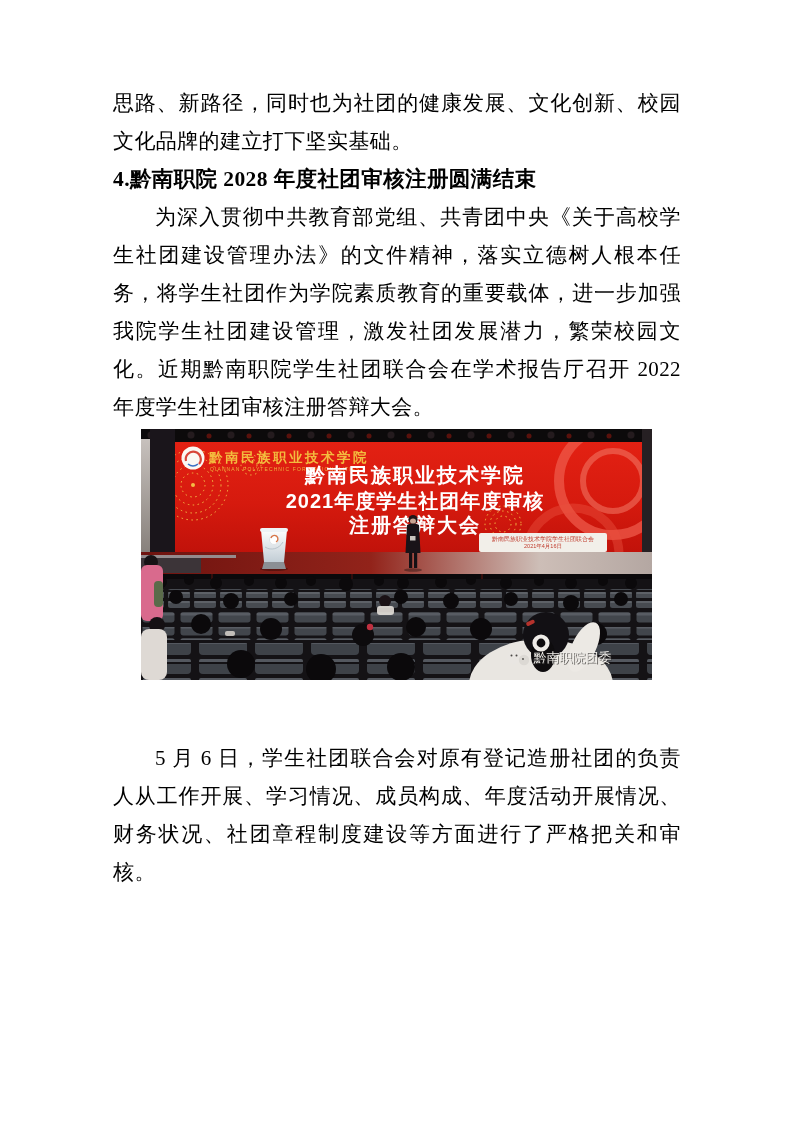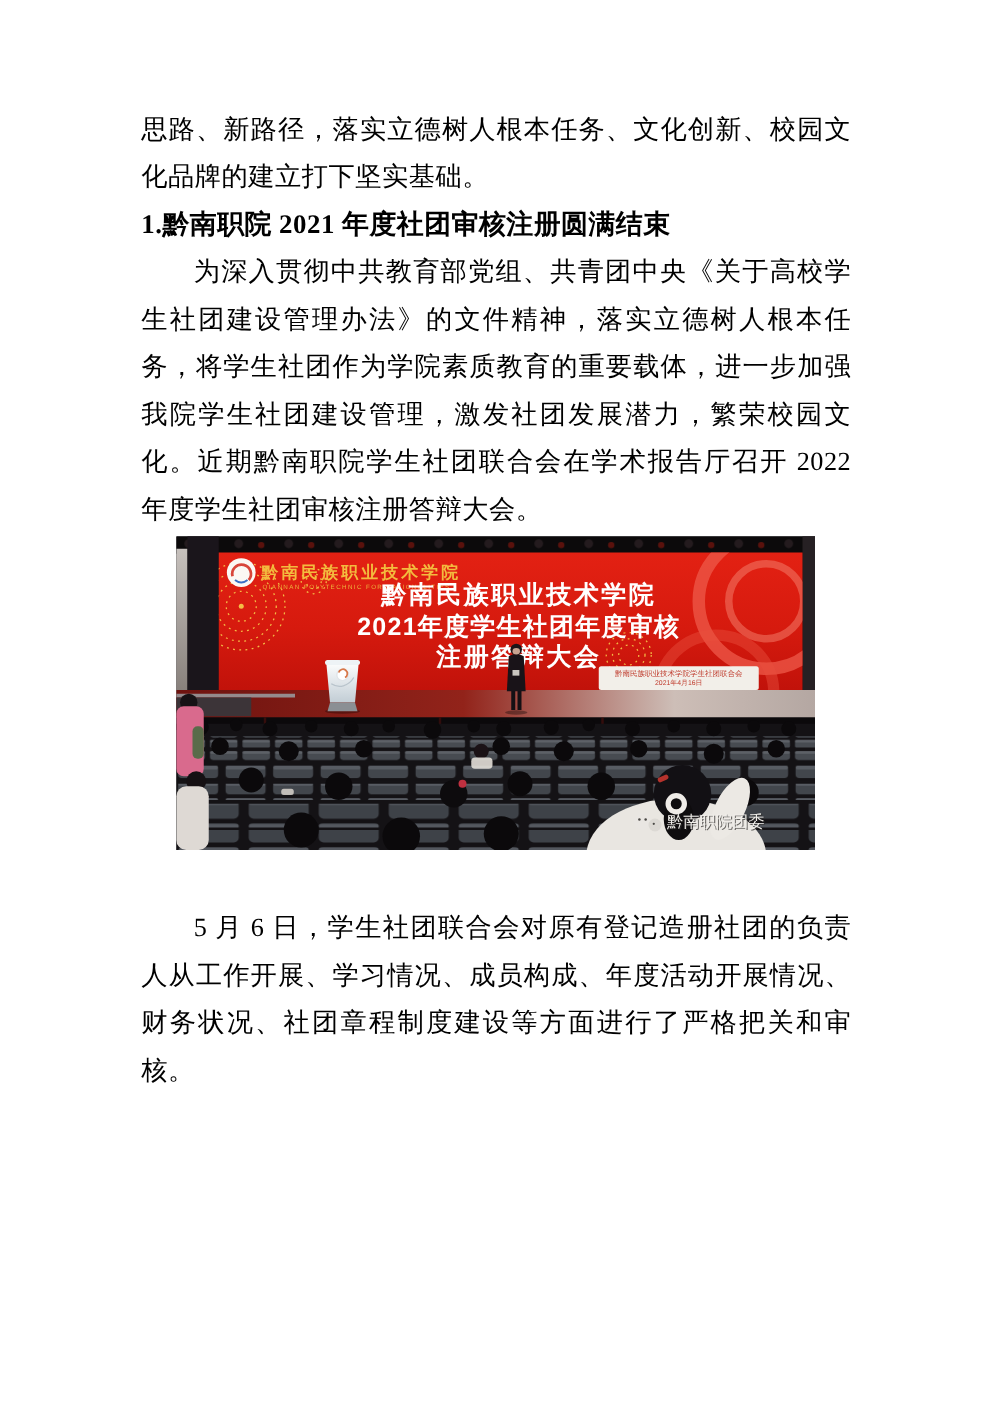--- a/index.html
+++ b/index.html
@@ -17,31 +17,31 @@
   .heading {
     margin:0; font-size:21.5px; line-height:38px; font-weight:bold;
     letter-spacing:0.4px;
   }
   .photo-wrap { margin:3px 0 0 28px; width:511px; height:284px; }
   .photo-wrap svg { display:block; }
   .screen-title { font-family:"Liberation Sans","DejaVu Sans",sans-serif; font-weight:bold; }
   .caption-text { font-family:"Liberation Sans","DejaVu Sans",sans-serif; }
   .wm-text { font-family:"Liberation Sans","DejaVu Sans",sans-serif; }
   .logo-calligraphy { font-family:"Liberation Serif","DejaVu Serif",serif; font-weight:bold; }
-  .p-after-photo { margin-top:10px; }
+  .p-after-photo { margin-top:26px; }
 </style>
 </head>
 <body>
 
 <div class="page">
   <div class="content">
 
-    <p class="body-text">思路、新路径，落实立德树人根本任务、文化创新、校园文化品牌的建立打下坚实基础。</p>
-
-    <h2 class="heading">1.黔南职院 2021 年度社团审核注册圆满结束</h2>
+    <p class="body-text">思路、新路径，同时也为社团的健康发展、文化创新、校园文化品牌的建立打下坚实基础。</p>
+
+    <h2 class="heading">4.黔南职院 2028 年度社团审核注册圆满结束</h2>
 
     <p class="body-text indent">为深入贯彻中共教育部党组、共青团中央《关于高校学生社团建设管理办法》的文件精神，落实立德树人根本任务，将学生社团作为学院素质教育的重要载体，进一步加强我院学生社团建设管理，激发社团发展潜力，繁荣校园文化。近期黔南职院学生社团联合会在学术报告厅召开 2022 年度学生社团审核注册答辩大会。</p>
 
     <figure class="photo-wrap">
       <svg width="511" height="251" viewBox="0 0 511 251" xmlns="http://www.w3.org/2000/svg">
         <defs>
           <linearGradient id="screenGrad" x1="0" y1="0" x2="0" y2="1">
             <stop offset="0" stop-color="#e32113"></stop>
             <stop offset="0.55" stop-color="#d61a0e"></stop>
             <stop offset="1" stop-color="#c1120a"></stop>

